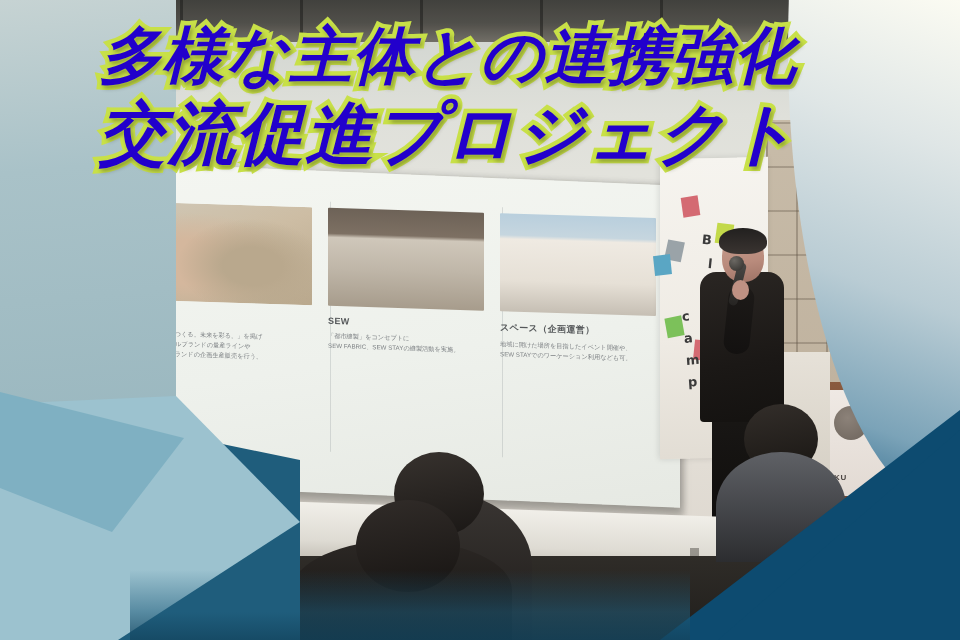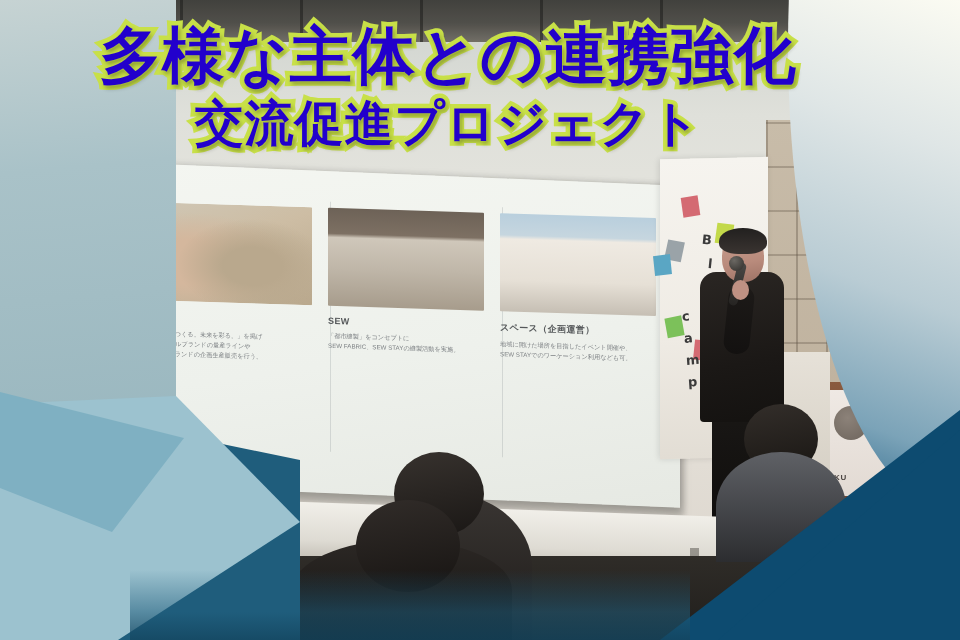--- a/index.html
+++ b/index.html
@@ -339,36 +339,37 @@
     background: linear-gradient(180deg, rgba(31,93,124,.0) 0%, rgba(31,93,124,.55) 60%, rgba(20,70,96,.8) 100%);
   }
 
   
   .title-wrap {
     position: absolute;
     left: 0; top: 24px;
     width: 896px;
     text-align: center;
     pointer-events: none;
+    font-style: italic;
   }
   .title-line {
     display: block;
     font-family: "DejaVu Serif", "Liberation Serif", serif;
     font-weight: 700;
     font-size: 62px;
     line-height: 1.02;
     letter-spacing: 1px;
     color: #2200cc;
     -webkit-text-stroke: 9px #c8e048;
     paint-order: stroke fill;
     text-shadow:
       0 0 2px #c8e048,
       2px 3px 4px rgba(0,0,0,.30);
   }
-  .title-line.l2 { margin-top: 12px; font-size: 49px; text-align: center; }
+  .title-line.l2 { margin-top: 12px; font-size: 68px; text-align: center; }
 
   .caption-wrap {
     position: absolute;
     left: 0; bottom: 22px;
     width: 960px;
     text-align: center;
     pointer-events: none;
   }
   .caption {
     display: inline-block;

